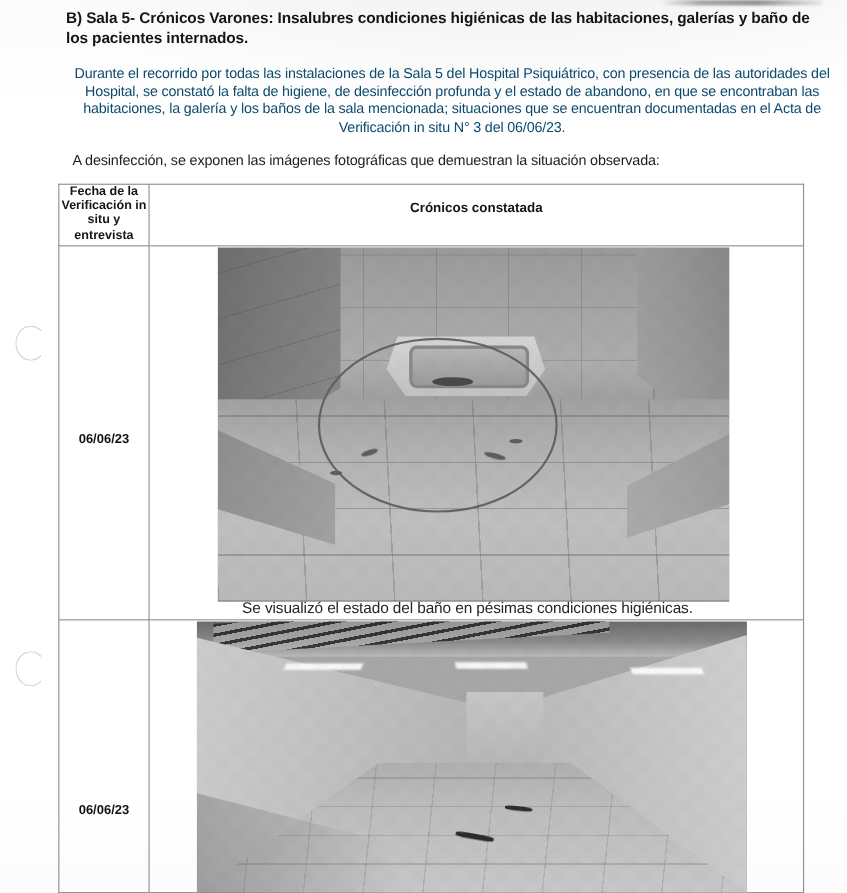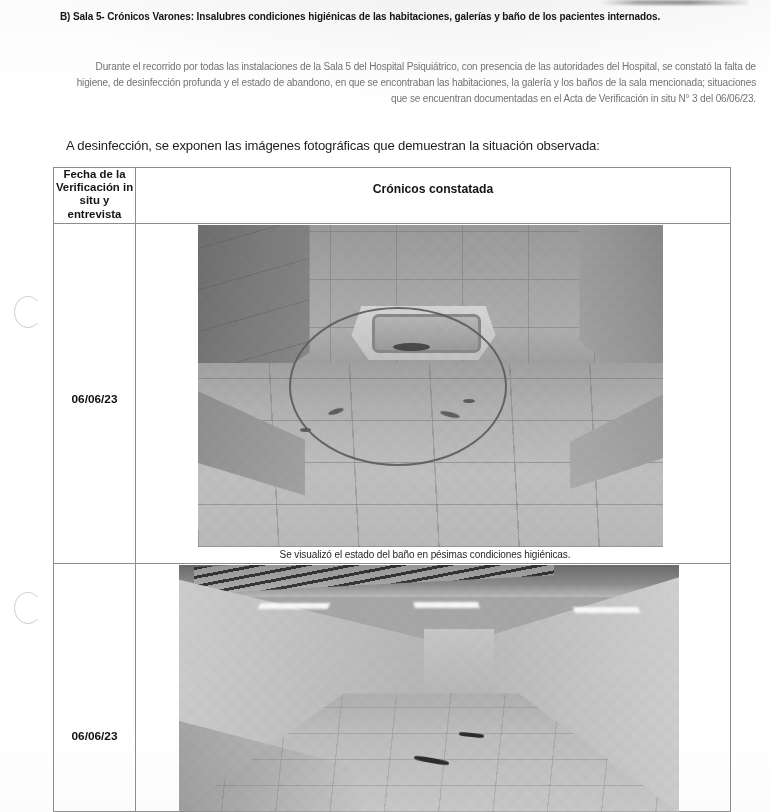--- a/index.html
+++ b/index.html
@@ -47,36 +47,36 @@
   .punch.p1 { top: 296px; }
   .punch.p2 { top: 592px; }
 
   
   .content { position: absolute; left: 0; top: 0; width: 770px; }
 
   .heading {
     position: absolute;
     left: 60px; top: 8px;
     width: 690px;
-    font-size: 10px;
+    font-size: 14px;
     font-weight: bold;
     line-height: 17.5px;
     letter-spacing: -0.1px;
     color: #151515;
   }
 
   .para {
     position: absolute;
     left: 66px; top: 59px;
     width: 690px;
-    font-size: 10px;
+    font-size: 13px;
     line-height: 16.2px;
     letter-spacing: -0.15px;
-    color: #737373;
-    text-align: right;
+    color: #0c4a6e;
+    text-align: center;
   }
 
   .intro {
     position: absolute;
     left: 66px; top: 138px;
     width: 690px;
     font-size: 13.1px;
     line-height: 16px;
     letter-spacing: -0.15px;
     color: #1d1d1d;
@@ -145,21 +145,21 @@
   .photo {
     position: absolute;
     overflow: hidden;
     background: #a9a9a9;
   }
   .photo-caption {
     position: absolute;
     left: 0; right: 16px;
     bottom: 3px;
     text-align: center;
-    font-size: 10px;
+    font-size: 14px;
     color: #262626;
     letter-spacing: -0.1px;
   }
 
   
   .photo1 {
     left: 62px; top: 1px;
     width: 465px; height: 322px;
   }
   .p1-scene { position: absolute; inset: 0; }

